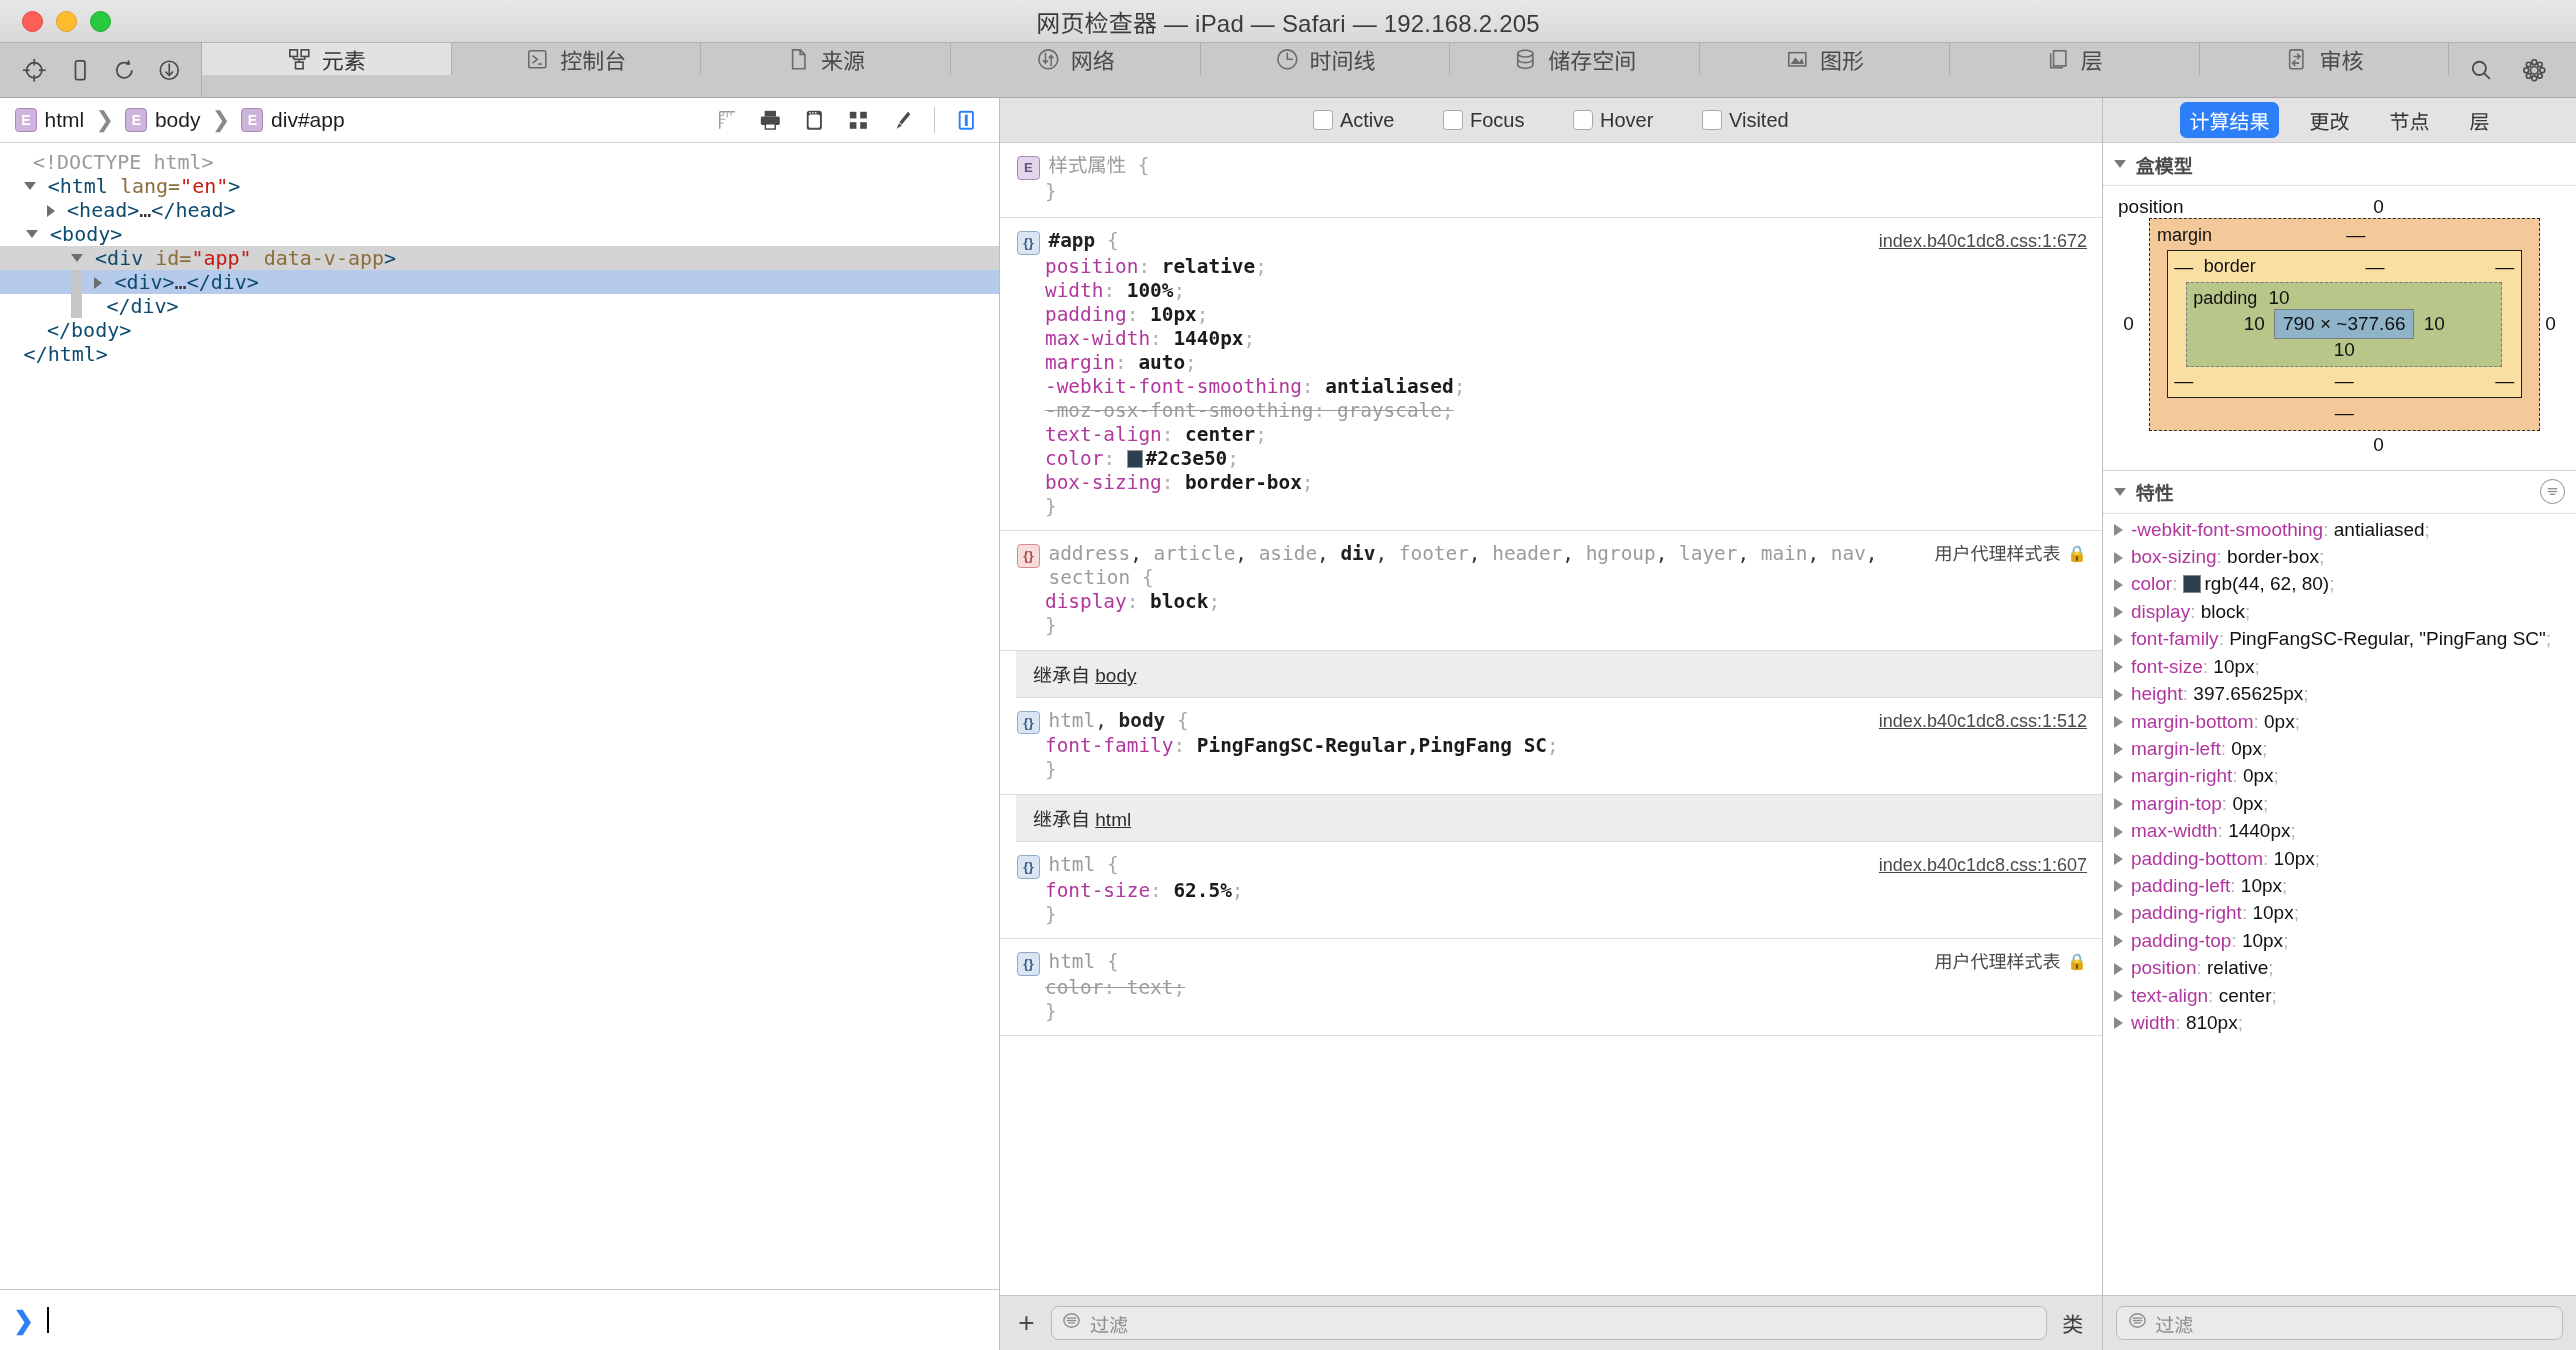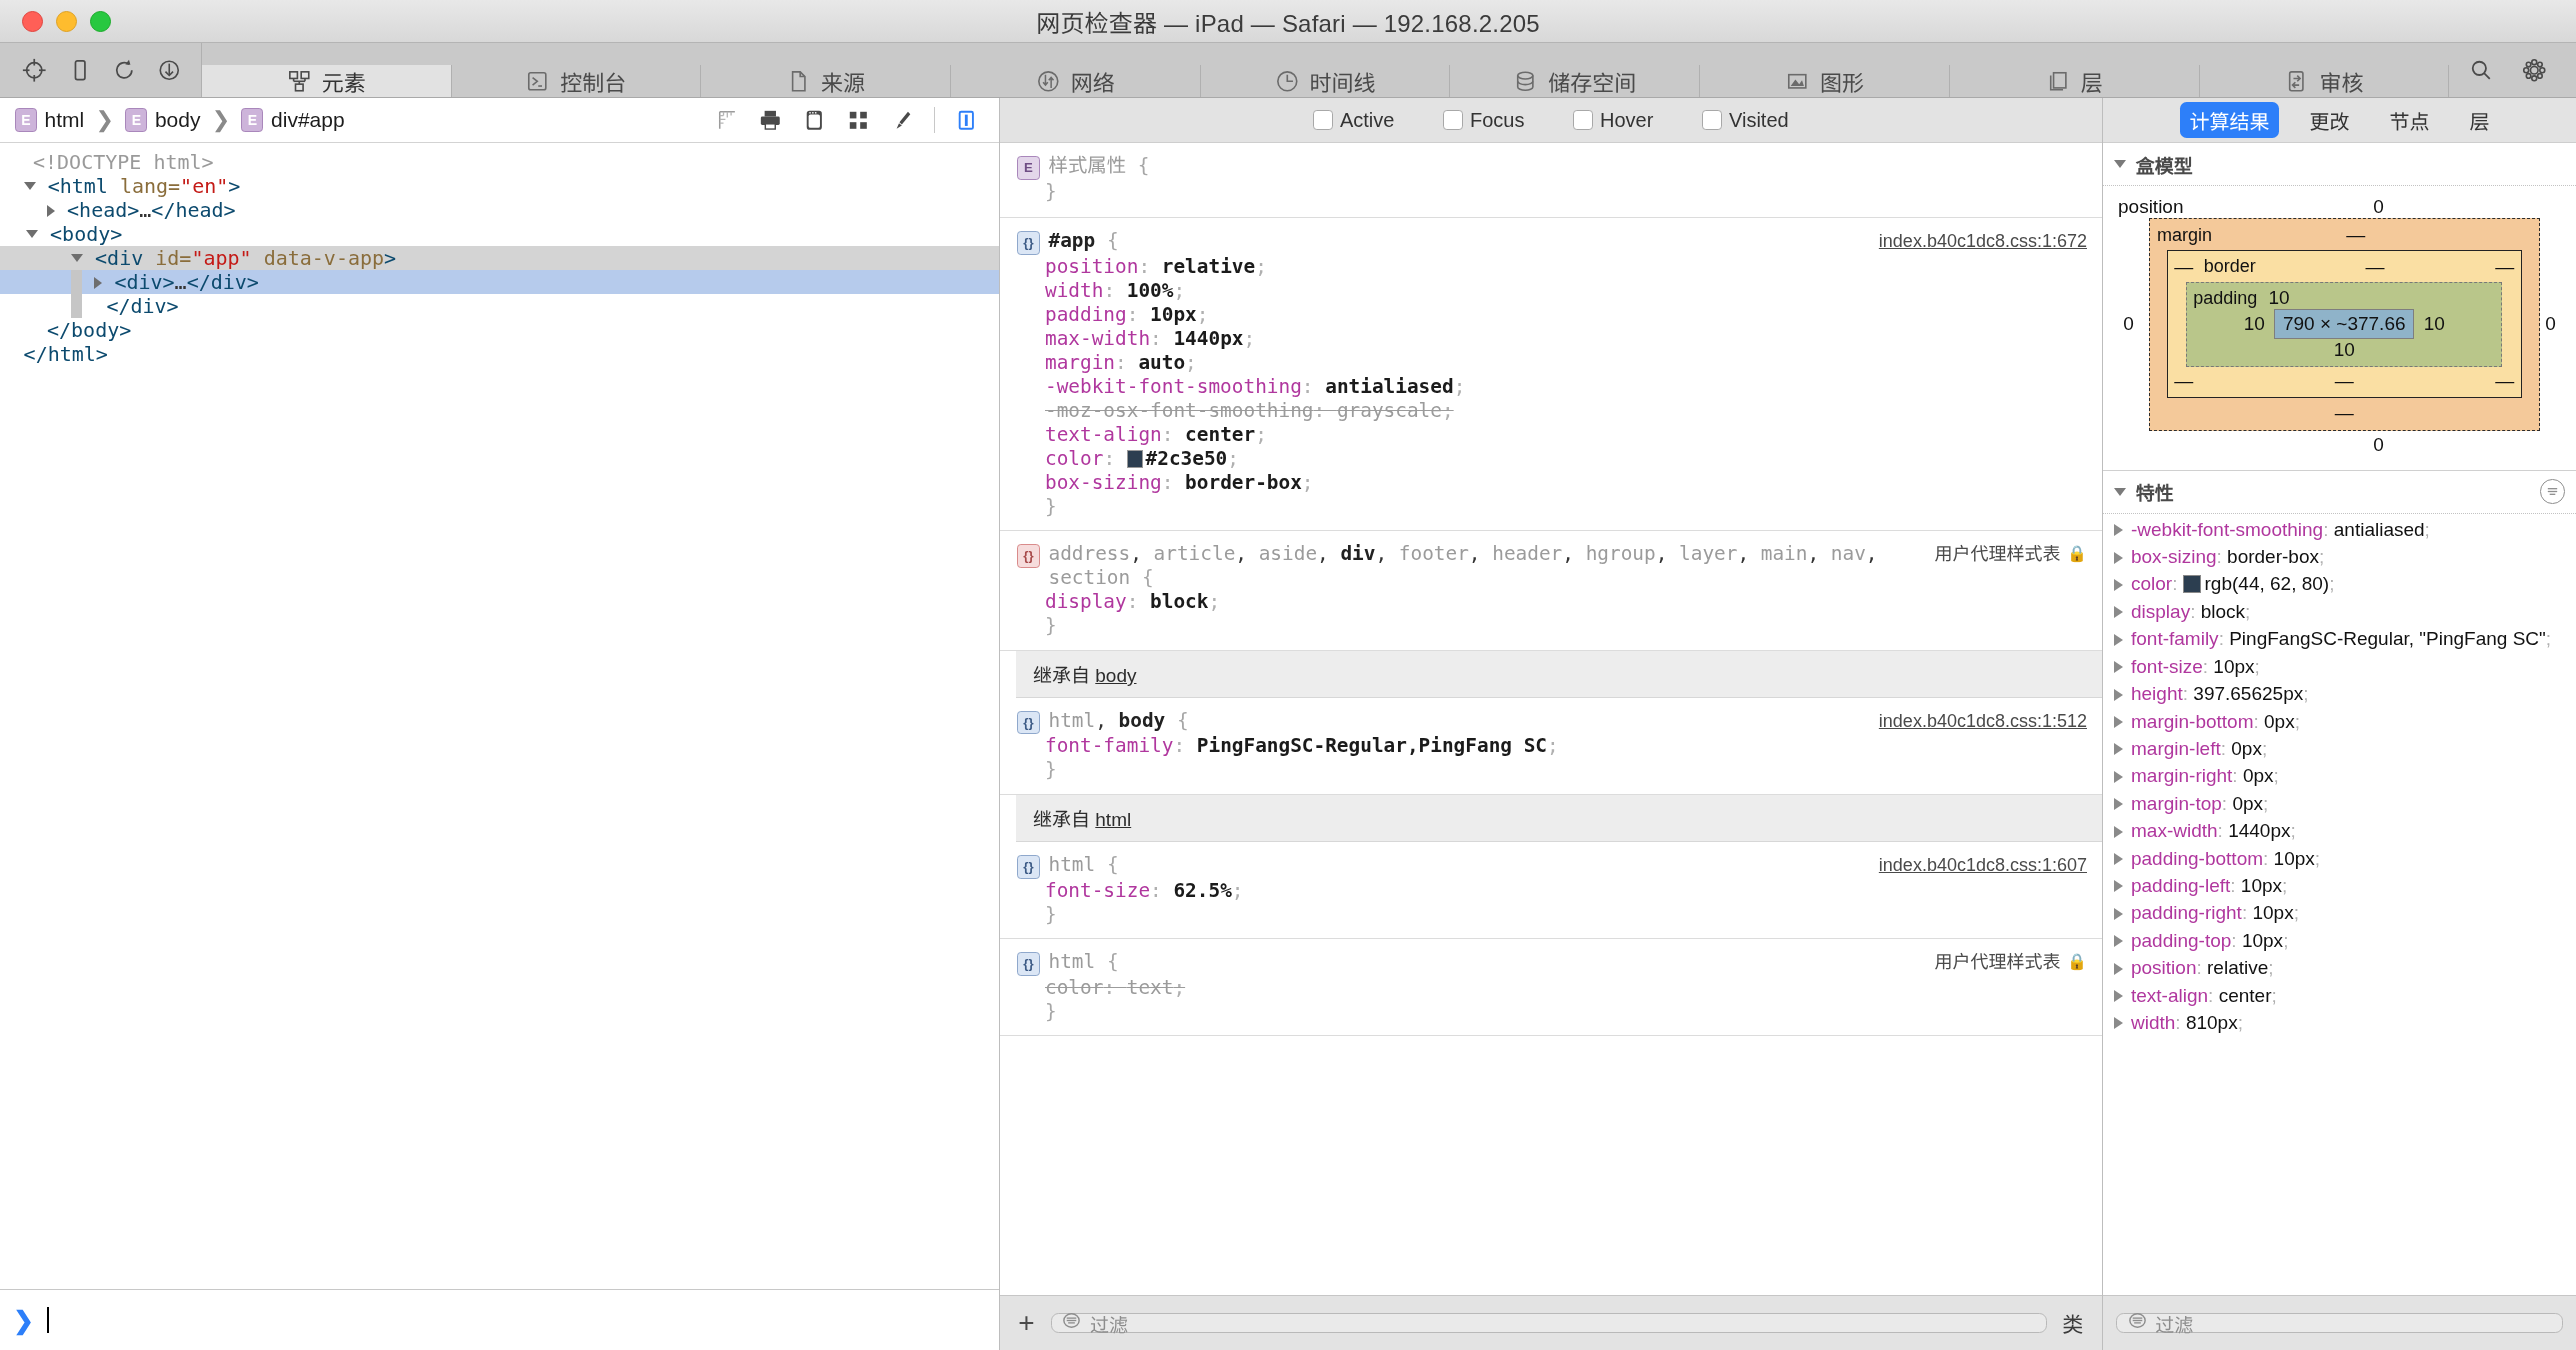--- a/index.html
+++ b/index.html
@@ -48,21 +48,21 @@
     display: flex; align-items: center; gap: 0px;
     padding: 0 9.5px 0 11.3px;
     border-right: 0.9px solid #b0b0b0;
     background: #c9c9c9;
   }
   .tb-icon-btn {
     width: 45px; height: 53px;
     display: flex; align-items: center; justify-content: center;
     cursor: default;
   }
-  .tb-tabs { display: flex; flex: 1; align-items: flex-end; border-radius: 24px; }
+  .tb-tabs { display: flex; flex: 1; align-items: flex-start; border-radius: 24px; }
   .tb-tab {
     flex: 1;
     display: flex; align-items: center; justify-content: center;
     gap: 10.4px;
     border-right: 0.9px solid #b0b0b0;
     font-size: 22px; color: #4a4a4a;
     cursor: default;
     background: #c9c9c9;
   }
   .tb-tab.active { background: #e2e2e2; color: #333; }
@@ -219,21 +219,21 @@
   .inherit-hdr u { cursor: default; }
   .styles-filterbar {
     height: 55px; flex: 0 0 55px;
     border-top: 0.9px solid #c6c6c6;
     background: #e3e3e3;
     display: flex; align-items: center; gap: 11.3px;
     padding: 0 15px 0 13.2px;
   }
   .plus-btn { font-size: 28px; color: #4a4a4a; width: 26.5px; text-align:center; cursor: default; line-height: 1;}
   .filter-field {
-    flex: 1; height: 20px; border-radius: 7.6px;
+    flex: 1; height: 34px; border-radius: 7.6px;
     background: #eaeaea; border: 0.9px solid #b9b9b9;
     display: flex; align-items: center; gap: 7.6px; padding: 0 9.5px;
     color: #8d8d8d; font-size: 19px;
   }
   .class-btn { font-size: 21px; color: #3b3b3b; padding: 0 3.8px; cursor: default; }
 
   
   .right-panel {
     width: 473px; flex: 0 0 473px;
     display: flex; flex-direction: column;

